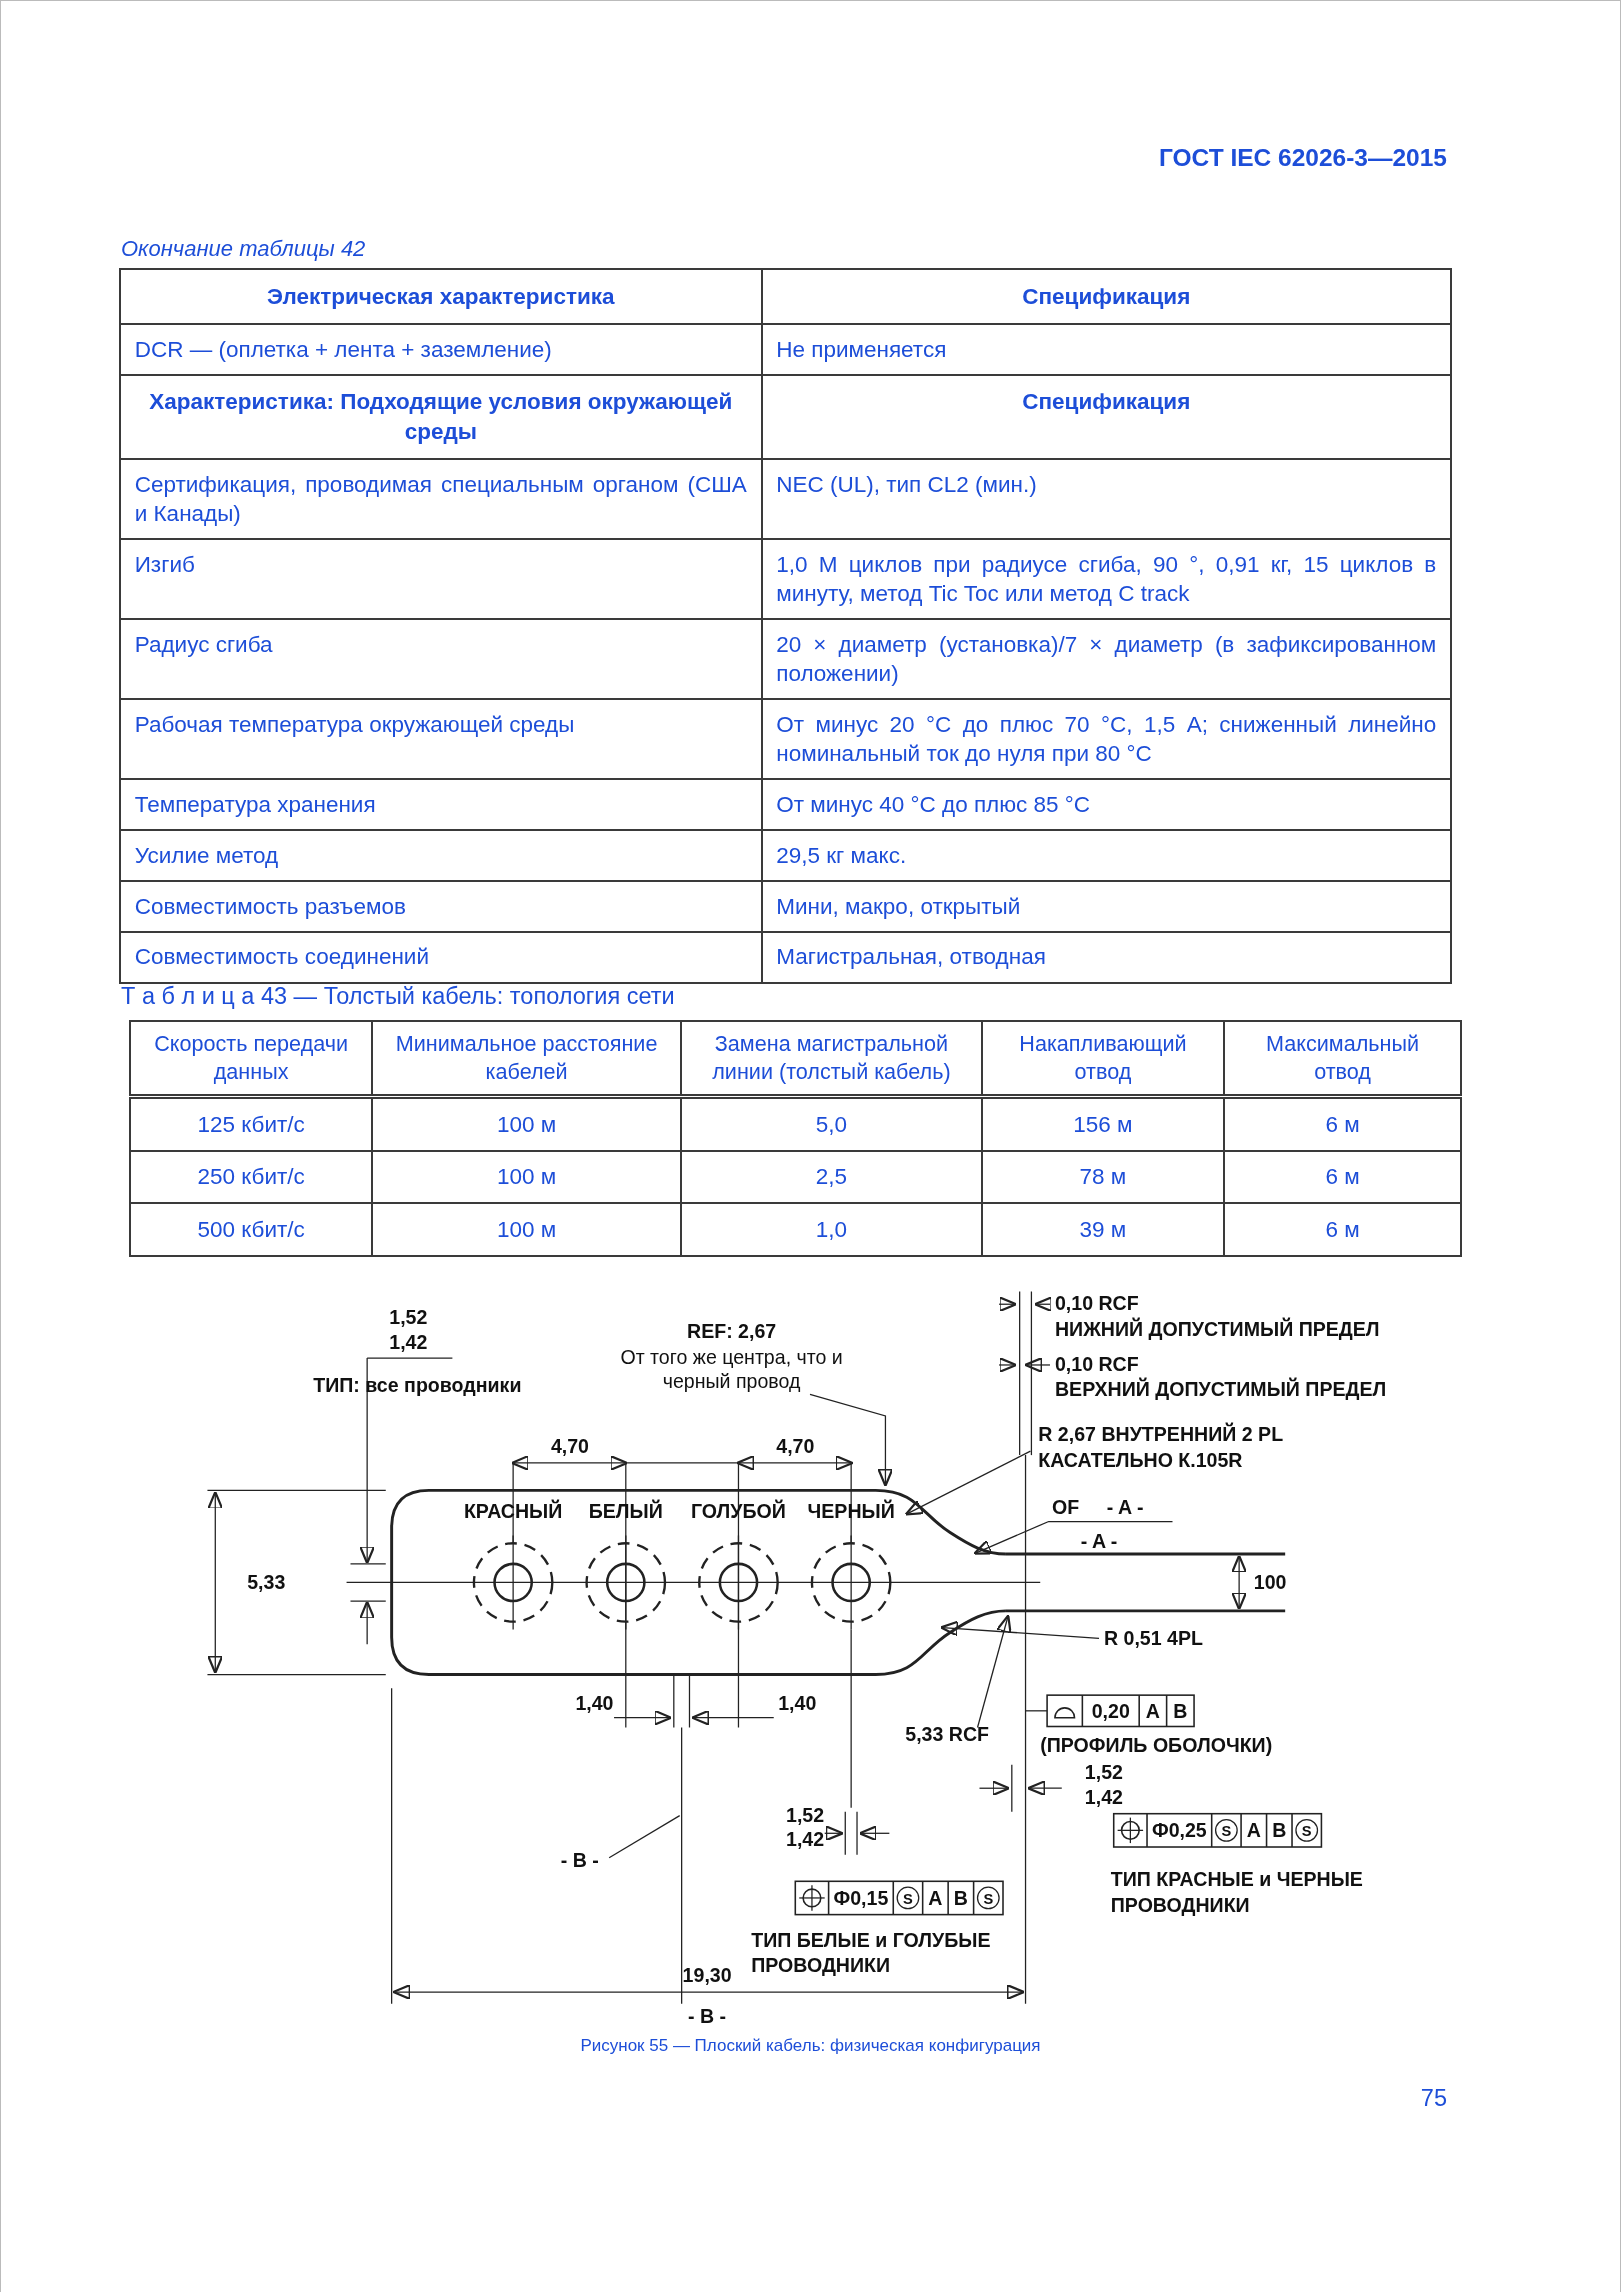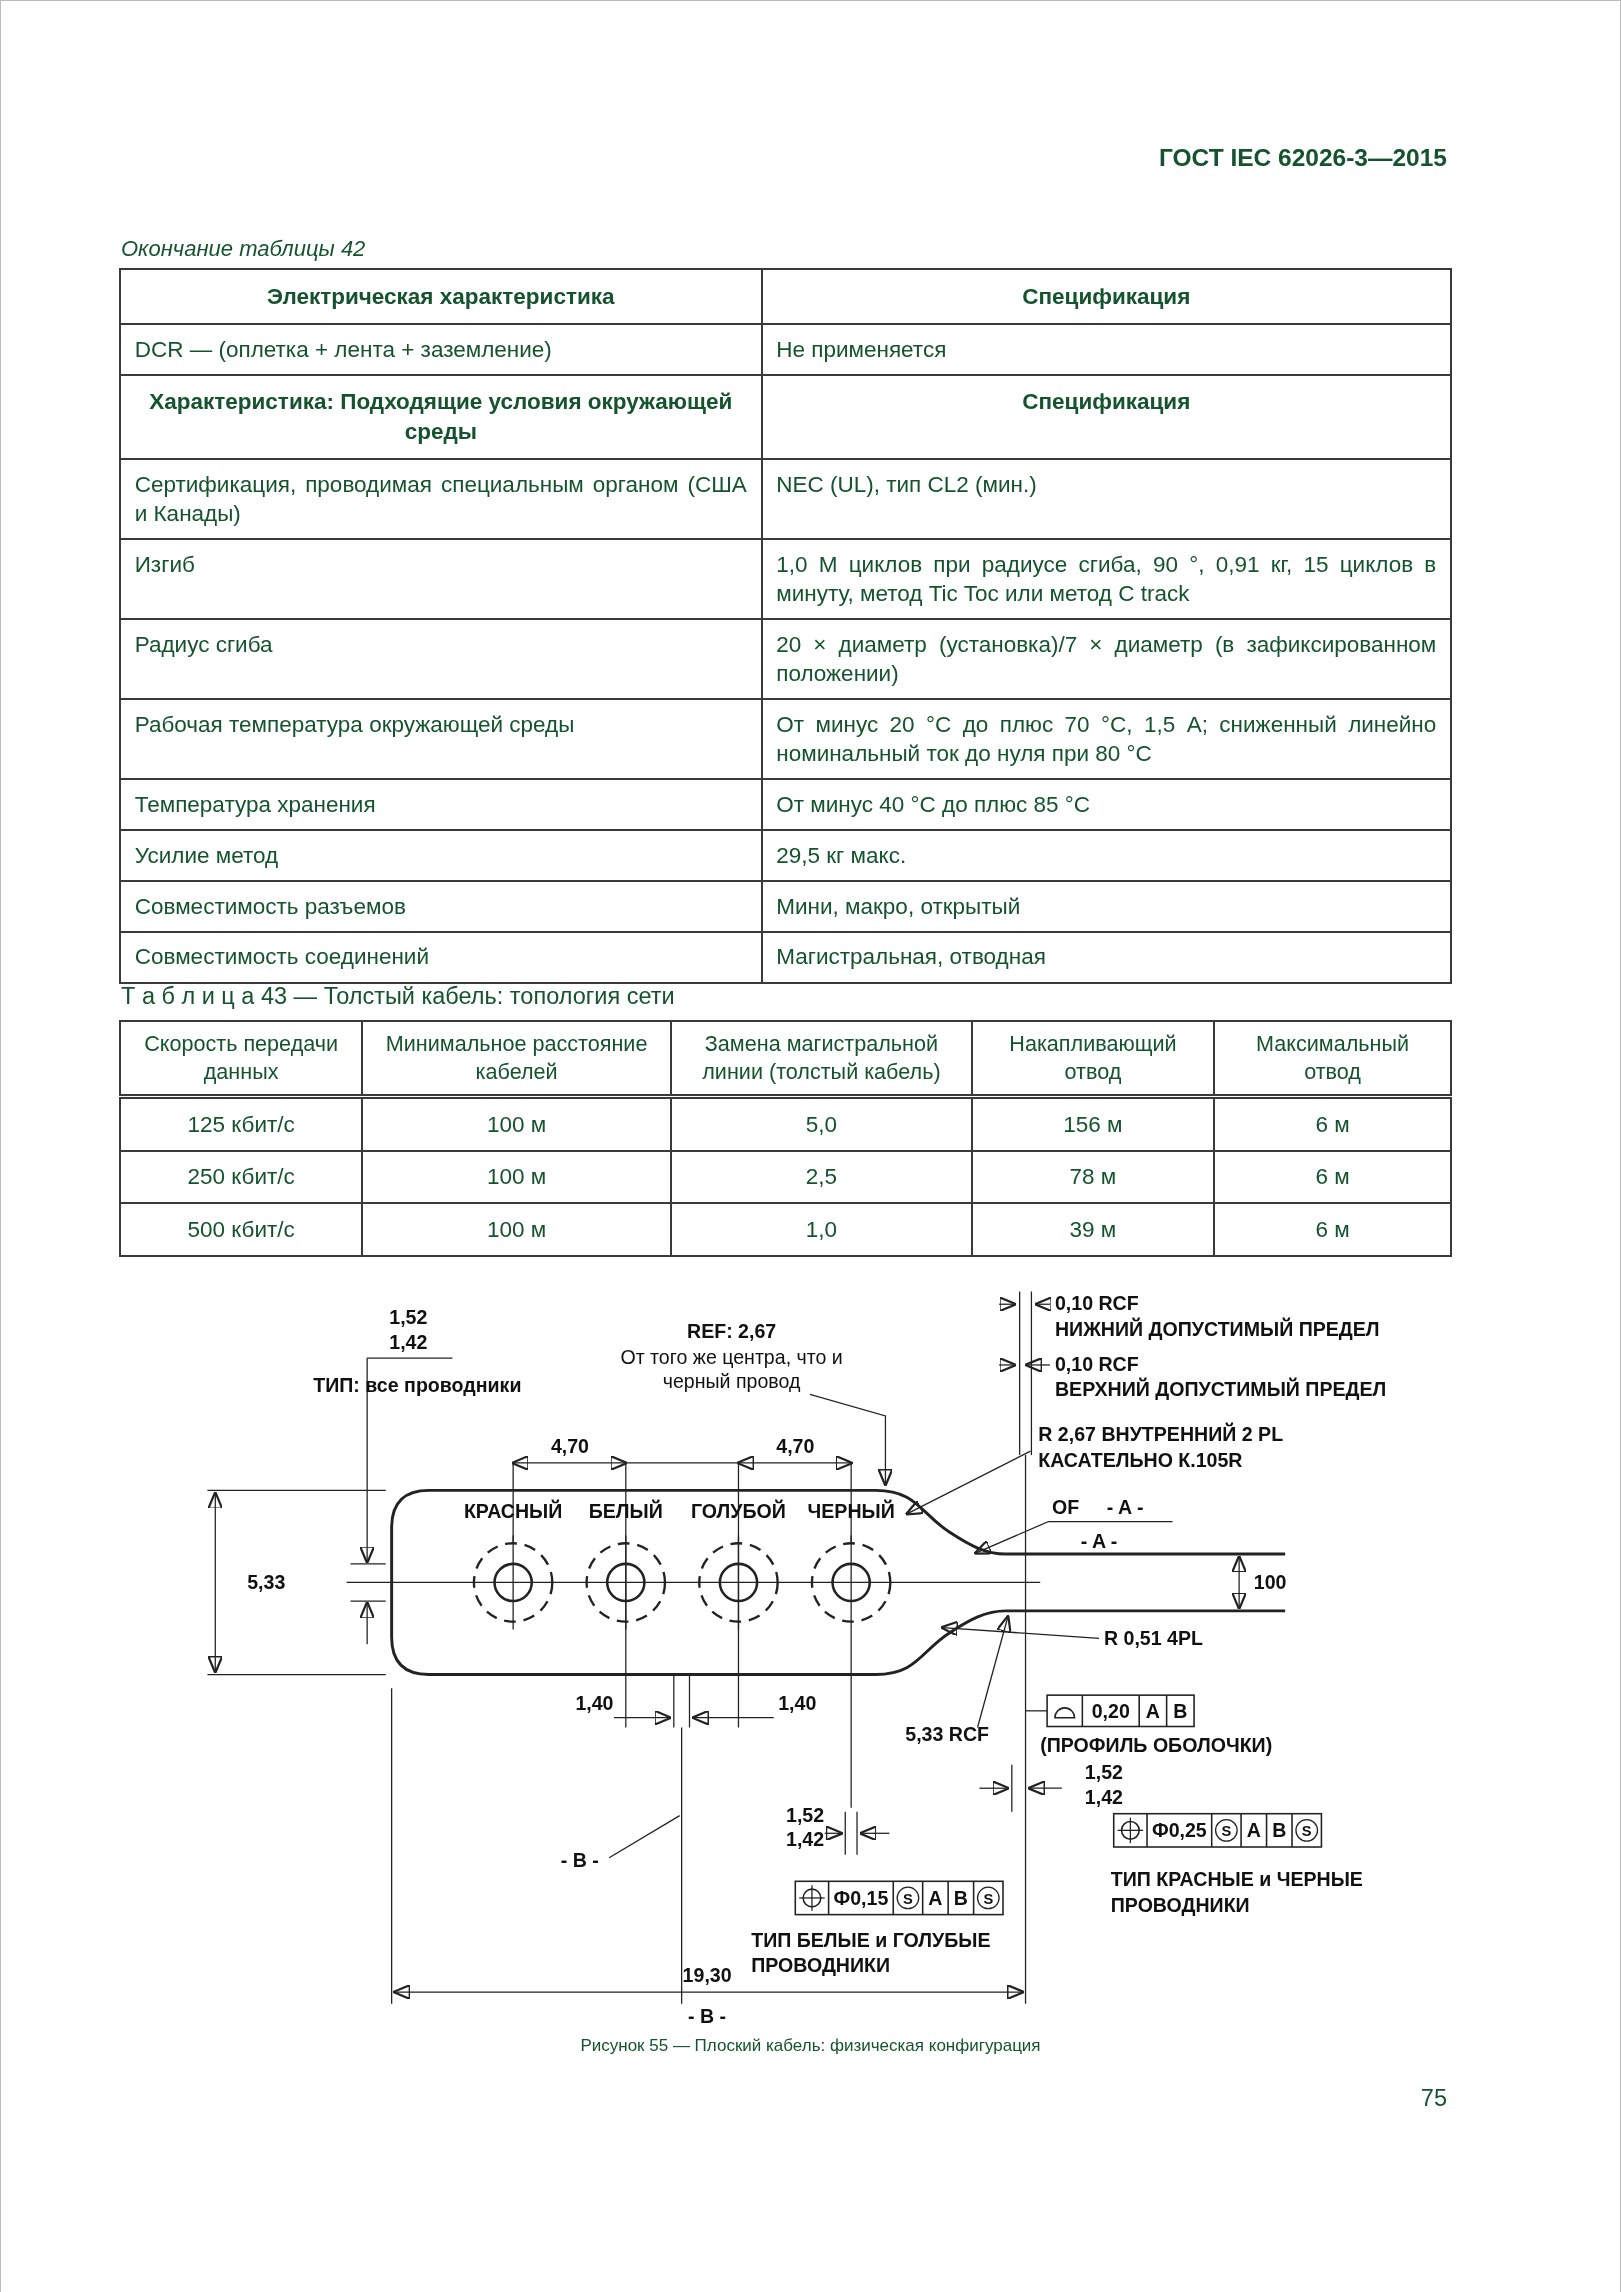--- a/index.html
+++ b/index.html
@@ -4,21 +4,21 @@
 <style>
   * { box-sizing: border-box; }
   html, body { margin: 0; padding: 0; background: #d9d9d9; }
   .page {
     position: relative;
     width: 1621px;
     height: 2293px;
     margin: 0 auto;
     background: #ffffff;
     font-family: "Liberation Sans", sans-serif;
-    color: #14532d;
+    color: #1d4ed8;
     overflow: hidden;
     border: 1px solid #bbb;
   }
   .hdr {
     position: absolute; top: 143px; right: 173px;
     font-size: 24.5px; font-weight: bold;
   }
   .note {
     position: absolute; top: 235px; left: 120px;
     font-size: 22px; font-style: italic;
@@ -26,21 +26,21 @@
   table { border-collapse: collapse; table-layout: fixed; }
   .t42 { position: absolute; top: 267px; left: 118px; width: 1333px; }
   .t42 th, .t42 td {
     border: 2px solid #3a3a3a;
     font-size: 22.5px; line-height: 1.3;
     padding: 9.8px 13.7px; vertical-align: top;
   }
   .t42 th { font-weight: bold; text-align: center; padding: 11.8px 13.7px; margin-left: 36px; }
   .t42 td { text-align: justify; }
   .t43-title { position: absolute; top: 982px; left: 120px; font-size: 23.5px; }
-  .t43 { position: absolute; top: 1019px; left: 118px; width: 1333px; border-radius: 20px; }
+  .t43 { position: absolute; top: 1019px; left: 128px; width: 1333px; border-radius: 20px; }
   .t43 th, .t43 td {
     border: 2px solid #3a3a3a;
     font-size: 21.6px; line-height: 1.3;
     padding: 7.8px 9.8px; text-align: center; vertical-align: middle;
     font-weight: normal;
   }
   .t43 td { font-size: 22.5px; padding: 10.8px 9.8px; text-align: center; }
   .t43 thead th { border-bottom: 5.9px double #3a3a3a; }
   .fig { position: absolute; top: 1266px; left: 118px; }
   .fig line, .fig path, .fig polyline, .fig circle, .fig rect {

